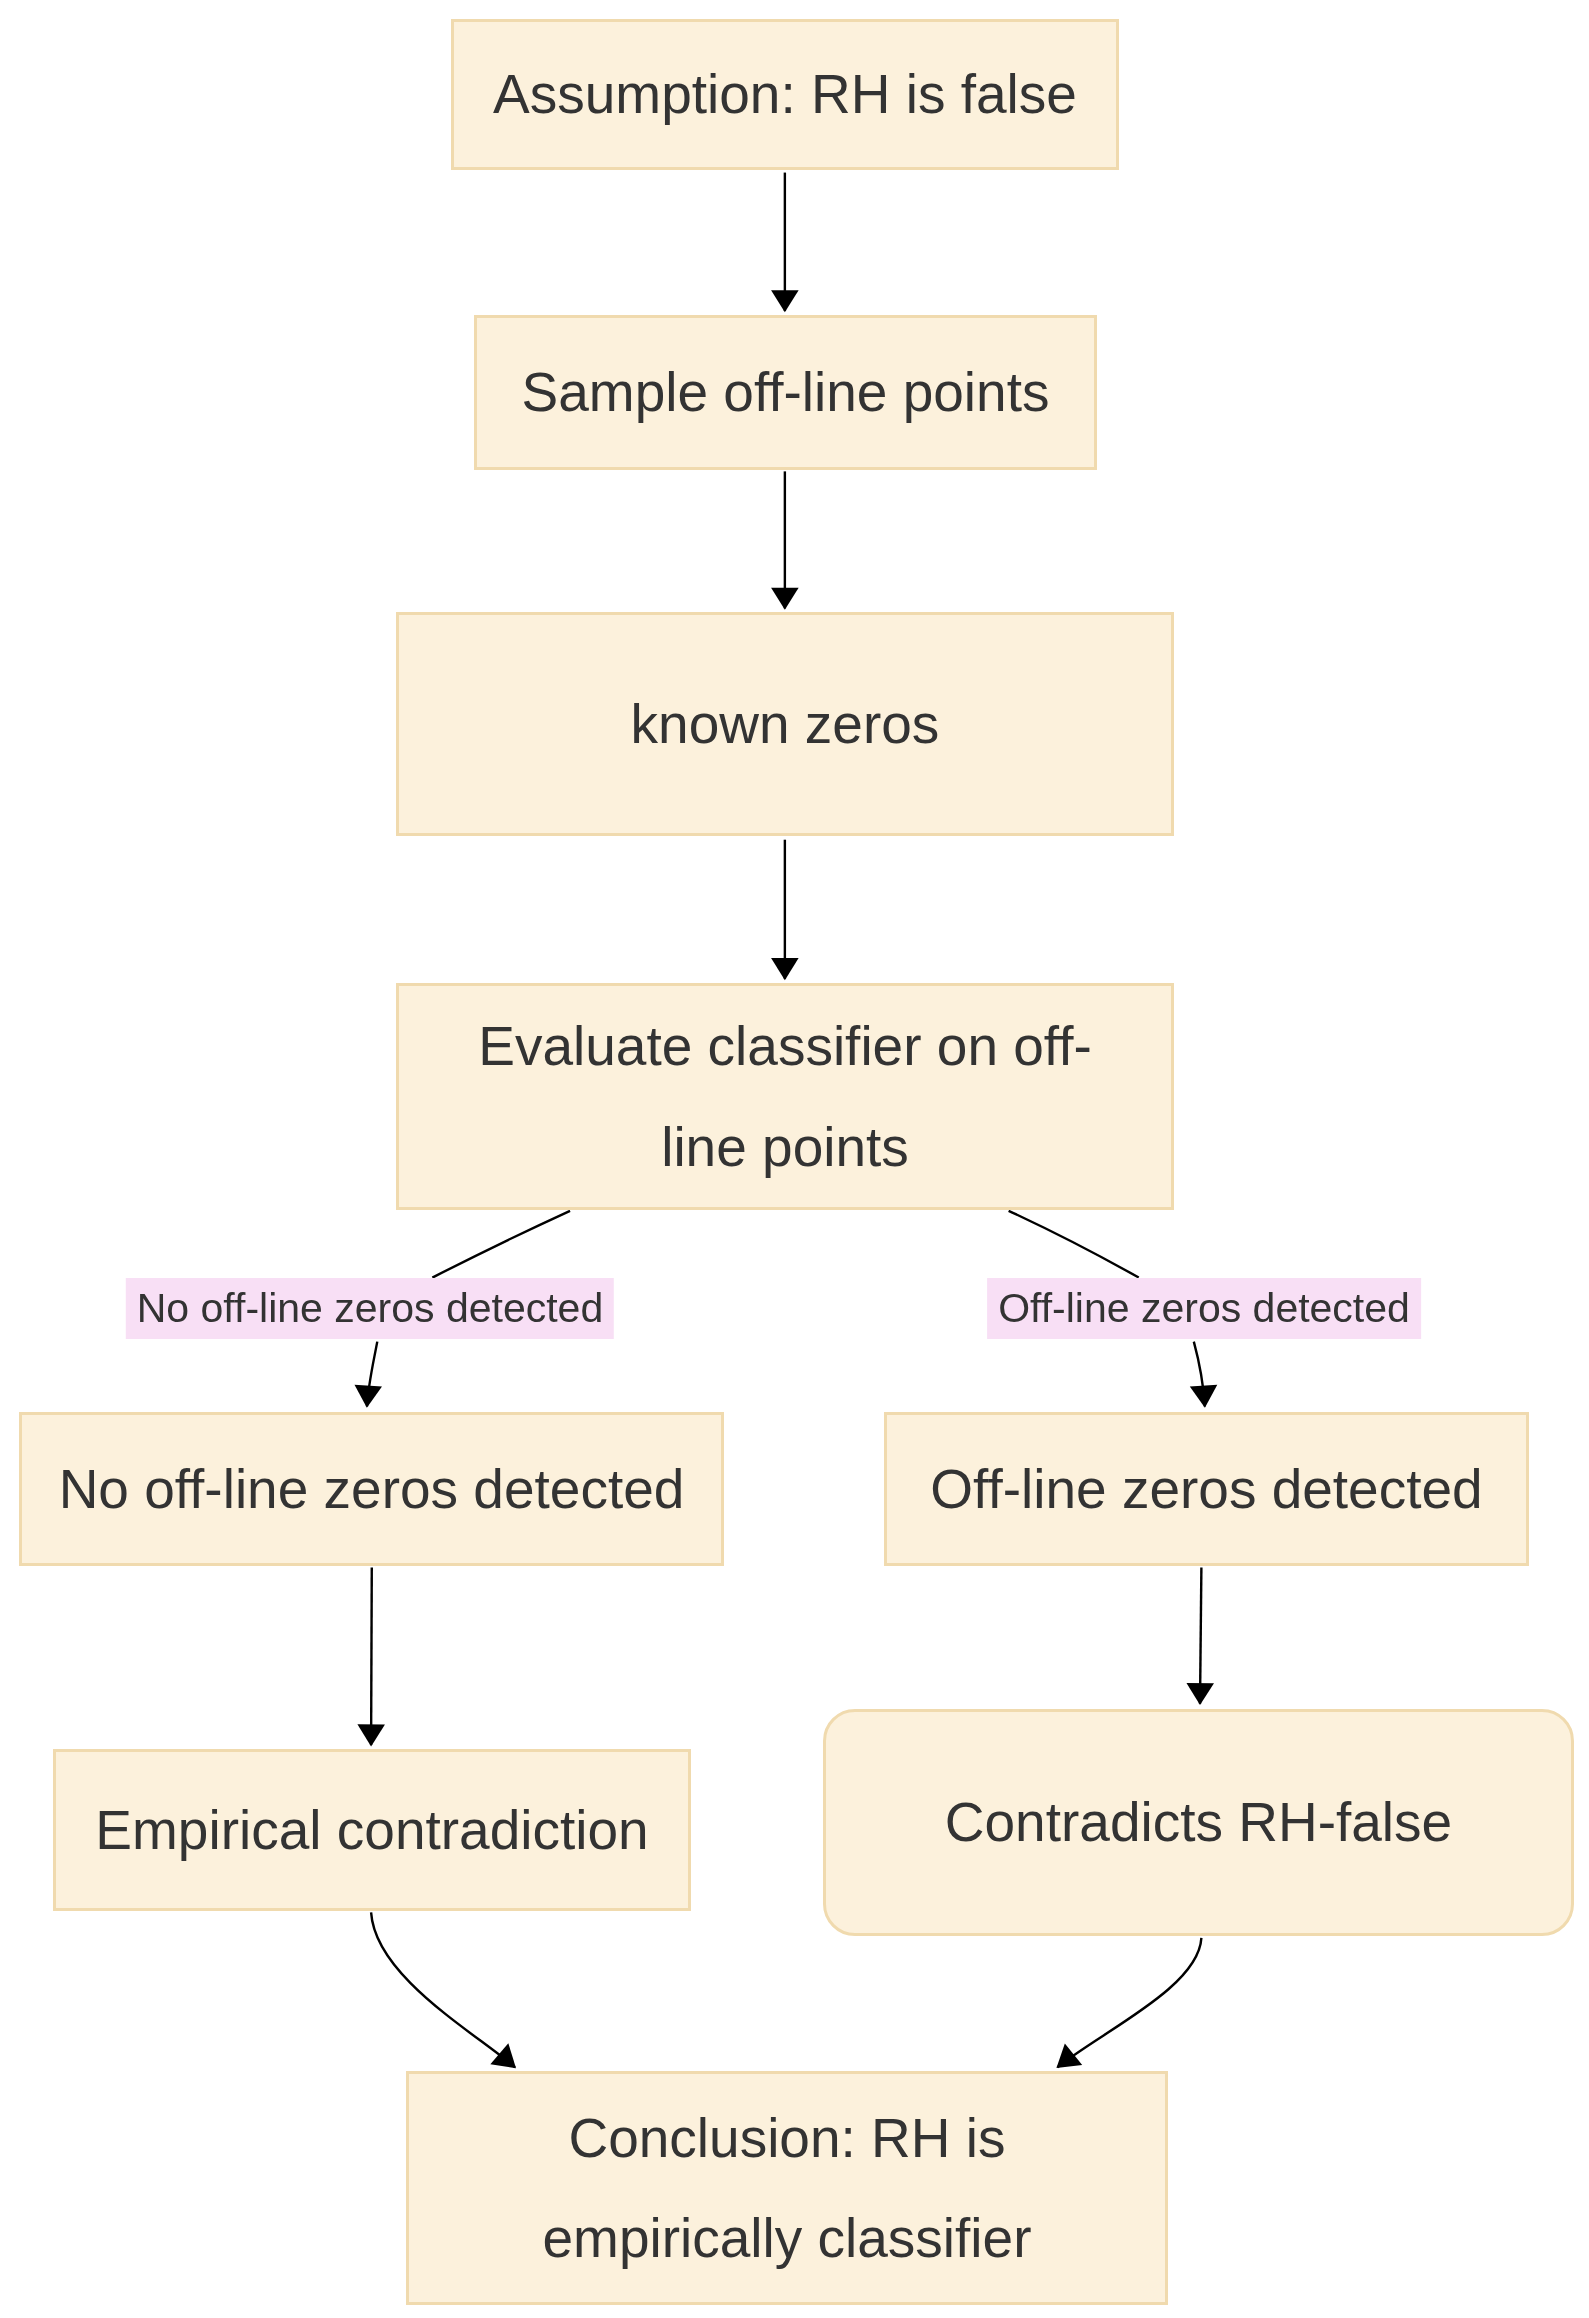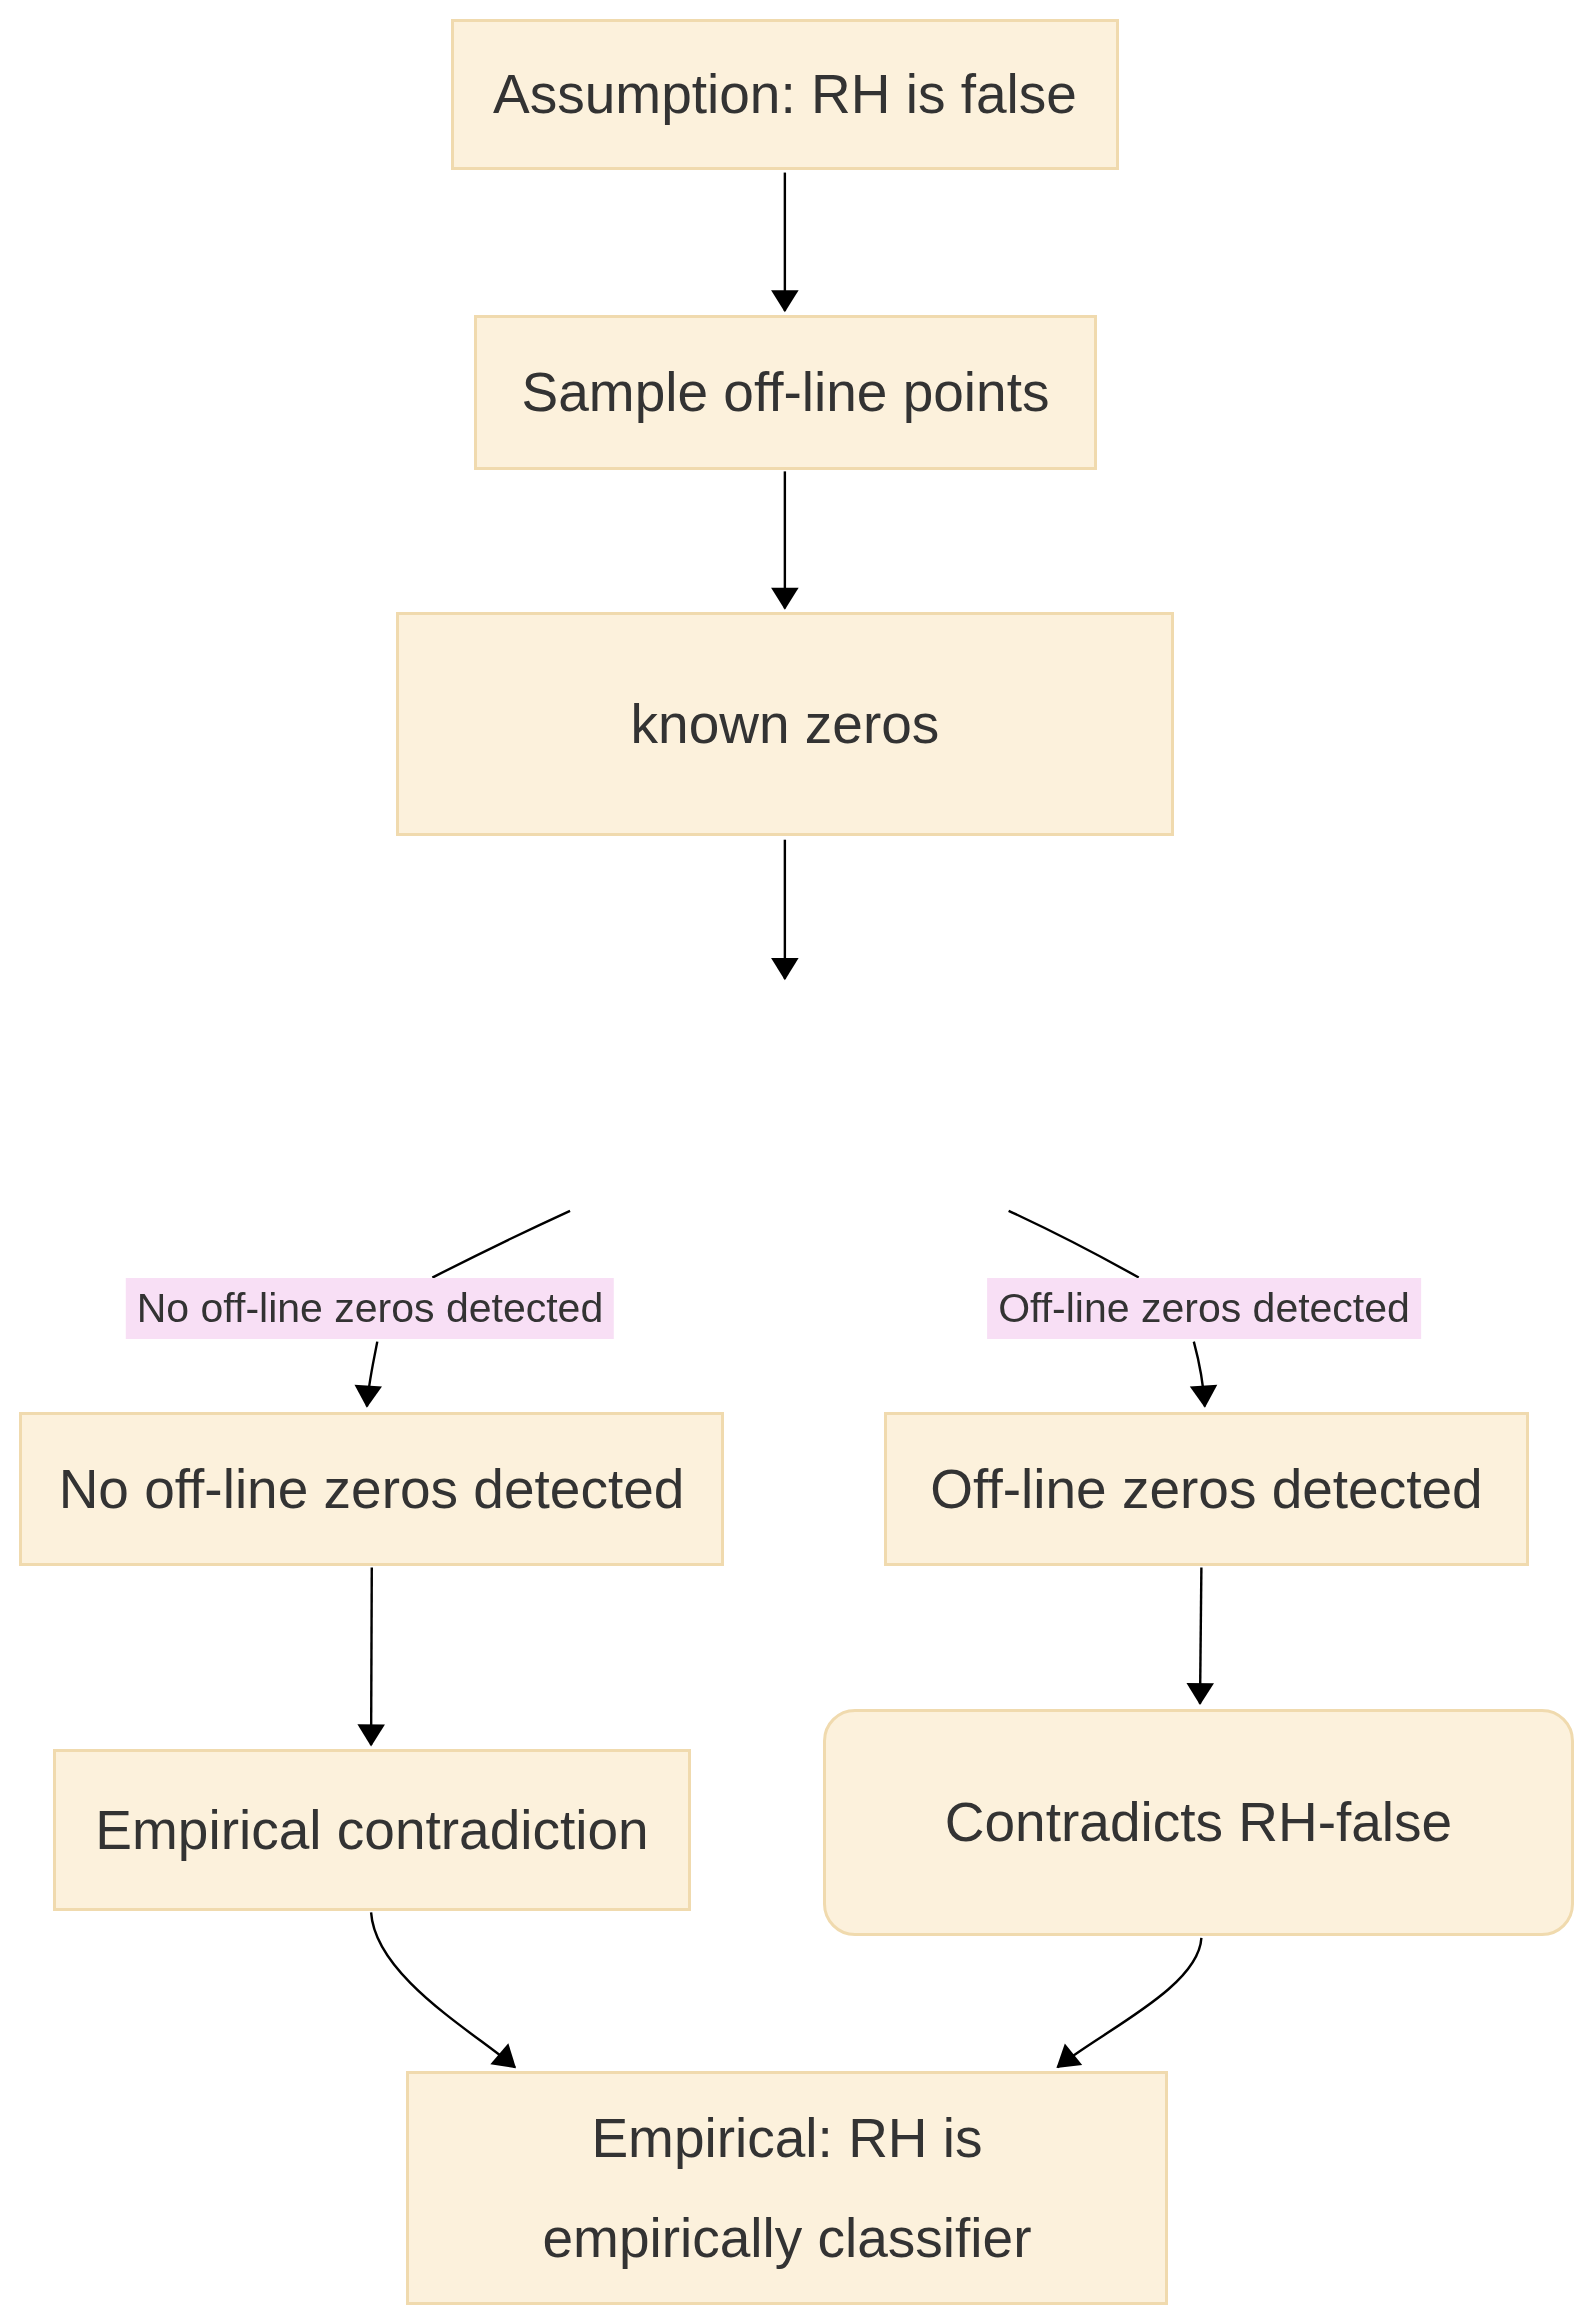--- a/index.html
+++ b/index.html
@@ -90,20 +90,24 @@
   </div>
 
   <div class="node" style="left:474px; top:315px; width:623px; height:155px;">
     <span class="line">Sample off-line points</span>
   </div>
 
   <div class="node" style="left:396px; top:612px; width:778px; height:224px;">
     <span class="line">known zeros</span>
   </div>
 
+  <div class="node" style="left:396px; top:983px; width:778px; height:227px;">
+    <span class="line">Evaluate classifier on off-</span>
+    <span class="line">line points</span>
+  </div>
 
   <div class="edge-label" style="left:370px; top:1278px;">No off-line zeros detected</div>
 
   <div class="edge-label" style="left:1204px; top:1278px;">Off-line zeros detected</div>
 
   <div class="node" style="left:19px; top:1412px; width:705px; height:154px;">
     <span class="line">No off-line zeros detected</span>
   </div>
 
   <div class="node" style="left:884px; top:1412px; width:645px; height:154px;">
@@ -112,18 +116,18 @@
 
   <div class="node" style="left:53px; top:1749px; width:638px; height:162px;">
     <span class="line">Empirical contradiction</span>
   </div>
 
   <div class="node" style="left:823px; top:1709px; width:751px; height:227px;border-radius:32px;">
     <span class="line">Contradicts RH-false</span>
   </div>
 
   <div class="node" style="left:406px; top:2071px; width:762px; height:234px;">
-    <span class="line">Empirical: RH is</span>
+    <span class="line">Conclusion: RH is</span>
     <span class="line">empirically classifier</span>
   </div>
 
 </div>
 
 
 </body></html>

